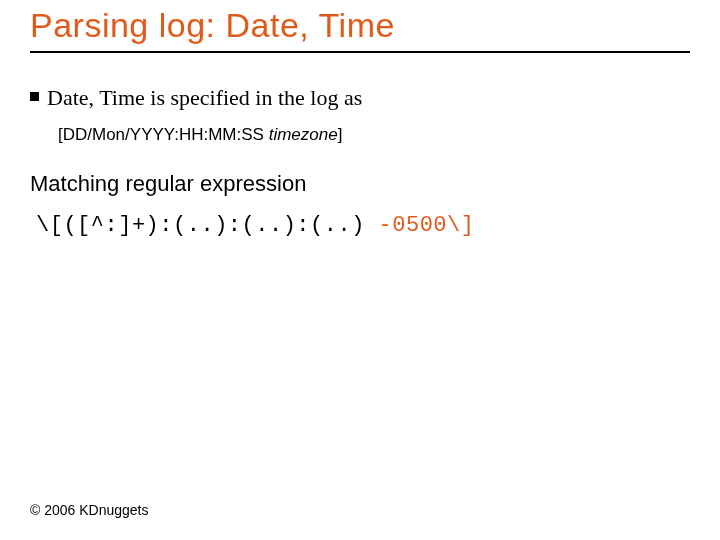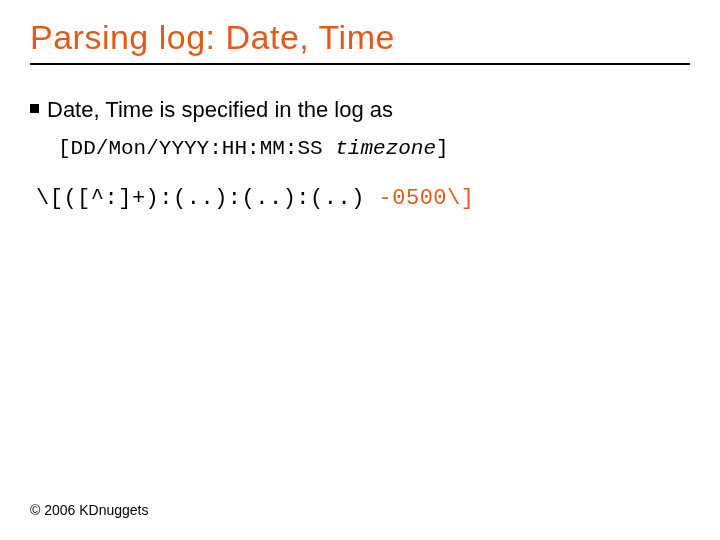--- a/index.html
+++ b/index.html
@@ -3,42 +3,42 @@
 <meta charset="utf-8">
 <style>
   html,body{margin:0;padding:0}
   body{
     width:720px;height:540px;
     font-family:Verdana,Geneva,sans-serif;
     color:#000;background:#fff;
     position:relative;
     box-sizing:border-box;
   }
-  .slide{padding:18px 30px 0 30px}
+  .slide{padding:6px 30px 0 30px}
   .title{
     color:#e05a1a;
     font-size:34px;
     letter-spacing:.5px;
     margin:0 0 6px 0;
     font-weight:400;
   }
   .rule{
     border:none;border-top:2px solid #000;
     margin:0 0 30px 0;
   }
   .bullet-row{display:flex;align-items:flex-start;margin-bottom:12px}
   .sq{
     width:9px;height:9px;background:#000;flex:none;
     margin:9px 8px 0 0;
   }
   .b1{
-    font-size:22px;line-height:1.35;
+    font-size:22px;line-height:1.35;font-family:Liberation Serif, serif;
   }
   .fmt{
-    font-size:21px;margin:0 0 26px 28px;font-family:Liberation Mono, monospace;
+    font-size:17px;margin:0 0 26px 28px;
   }
   .fmt .ital{font-style:italic}
   .mline{
     font-size:22px;margin:0 0 16px 0;
   }
   .regex{
     font-family:Liberation Mono, monospace;
     font-size:22px;letter-spacing:.5px;
     margin-left:6px;
   }
@@ -57,19 +57,20 @@
 
   <div class="bullet-row">
     <div class="sq"></div>
     <div class="b1">Date, Time is specified in the log as</div>
   </div>
 
   <div class="fmt">
     <span>[DD/Mon/YYYY:HH:MM:SS </span><span class="ital">timezone</span><span>]</span>
   </div>
 
+  <div class="mline">Matching regular expression</div>
 
   <div class="regex">
     <span>\[([^:]+):(..):(..):(..) </span><span class="orange">-0500\]</span>
   </div>
 </div>
 
 <div class="copyright">© 2006 KDnuggets</div>
 
 </body></html>

